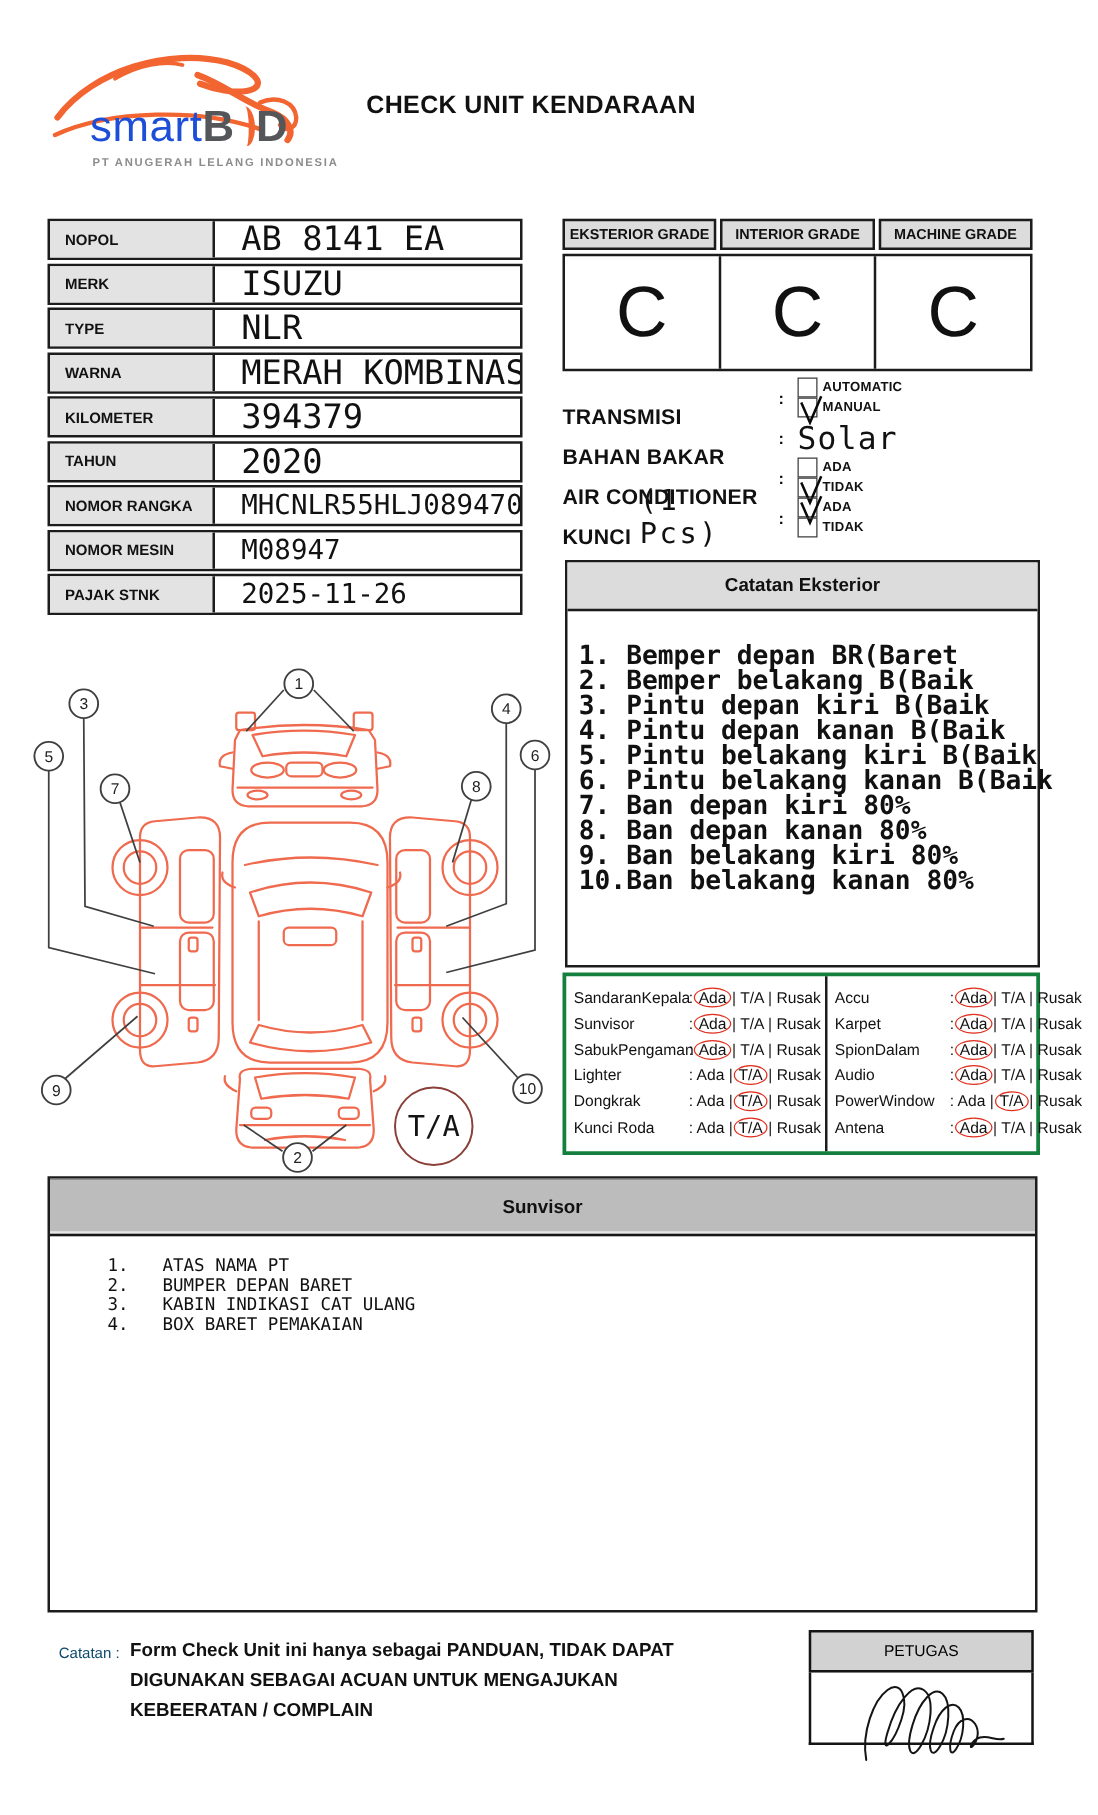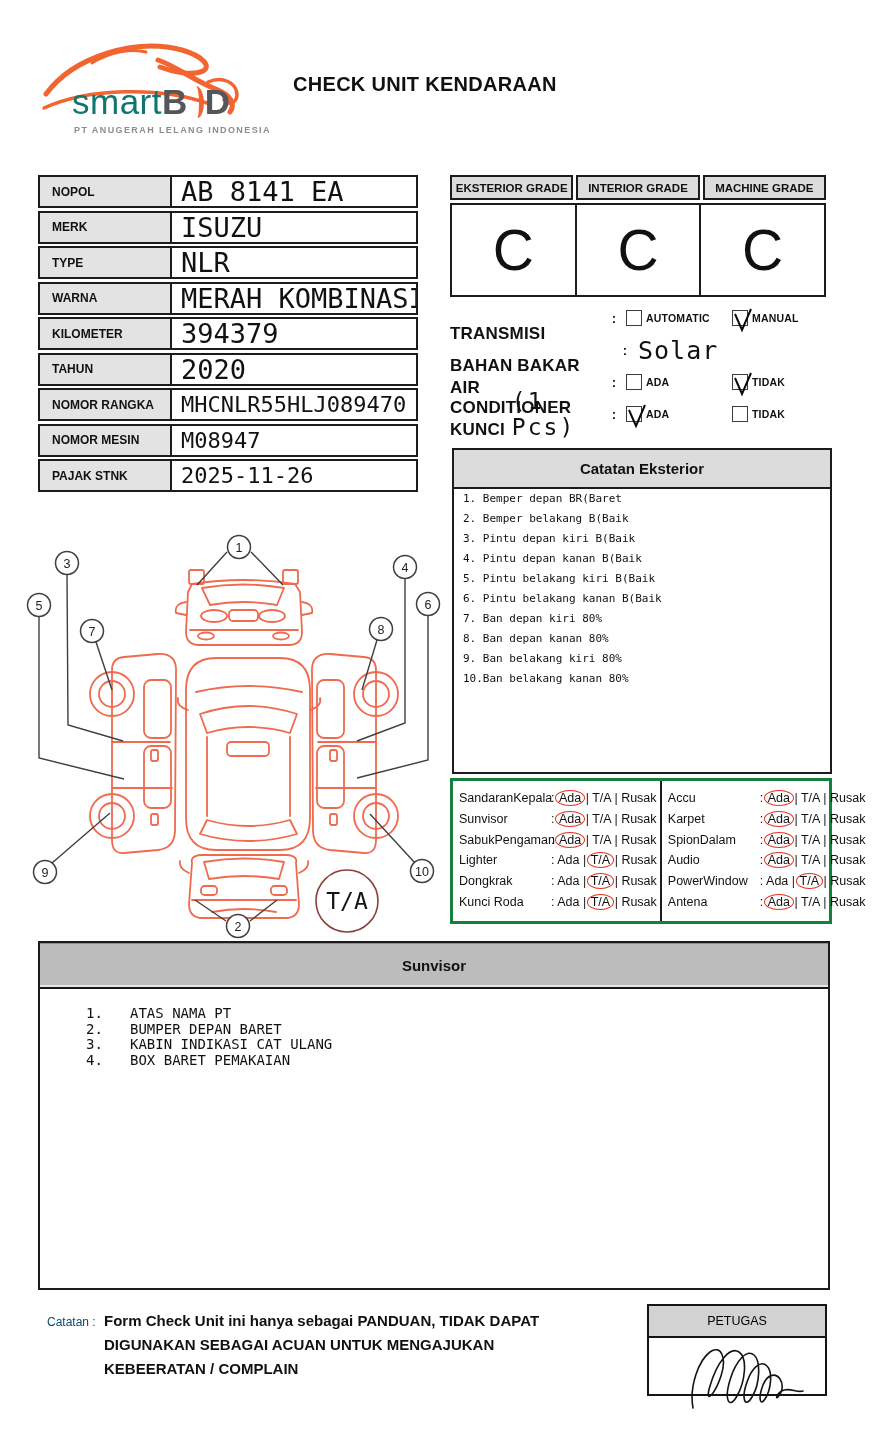--- a/index.html
+++ b/index.html
@@ -5,34 +5,34 @@
   html,body{margin:0;padding:0;background:#fff;}
   .page{position:relative;width:878px;height:1452px;background:#ffffff;
         font-family:"Liberation Sans",sans-serif;color:#111;overflow:hidden;}
   .abs{position:absolute;}
   .mono{font-family:"DejaVu Sans Mono",monospace;}
 
   
   .logo{left:40px;top:30px;width:205px;height:108px;}
   .logo-swoosh{position:absolute;left:0;top:0;}
   .logo-word{position:absolute;left:32px;top:52px;font-size:35px;letter-spacing:.5px;white-space:nowrap;}
-  .logo-word .smart{color:#0f766e;font-weight:400;}
+  .logo-word .smart{color:#1d4ed8;font-weight:400;}
   .logo-word .bid{color:#55565a;font-weight:700;}
   .logo-word .bid-i{display:inline-block;width:10px;height:32px;margin:0 1px -4px 1px;
       border-radius:40% 60% 50% 50%;border-right:5px solid #f26430;}
   .logo-sub{position:absolute;left:34px;top:95px;font-size:9px;font-weight:700;
       letter-spacing:1.4px;color:#8c8c8c;white-space:nowrap;}
   .doc-title{left:293px;top:73px;font-size:20px;font-weight:700;letter-spacing:.3px;}
 
   
   .vehicle-table{left:38px;top:175px;width:380px;}
   .vrow{display:flex;border:2px solid #1c1c1c;margin-bottom:2.5px;height:29px;background:#fff;}
   .vrow .vlabel{width:118px;background:#e3e3e3;border-right:2px solid #1c1c1c;
       font-size:12px;font-weight:700;display:flex;align-items:center;padding-left:12px;}
-  .vrow .vvalue{flex:1;display:flex;align-items:center;padding-left:9px;
+  .vrow .vvalue{flex:1;display:flex;align-items:center;padding-left:21px;
       font-family:"DejaVu Sans Mono",monospace;white-space:nowrap;overflow:hidden;}
   .vval-big{font-size:27px;}
   .vval-small{font-size:22px;}
 
   
   .grades{left:450px;top:175px;width:376px;}
   .grade-heads{display:flex;gap:3px;}
   .grade-head{flex:1;background:#dcdcdc;border:2px solid #1c1c1c;height:21px;
       font-size:11.5px;font-weight:700;display:flex;align-items:center;justify-content:center;}
   .grade-body{display:flex;border:2px solid #1c1c1c;height:90px;margin-top:3px;background:#fff;}
@@ -40,33 +40,33 @@
       font-size:57px;font-weight:400;border-right:2px solid #1c1c1c;}
   .grade-cell:last-child{border-right:none;}
 
   
   .specs{left:450px;top:302px;width:388px;}
   .spec-row{display:flex;align-items:center;height:32px;}
   .spec-labelwrap{width:162px;display:flex;align-items:center;}
   .spec-label{font-size:17px;font-weight:700;letter-spacing:.2px;margin-top:32px;}
   .spec-qty{font-size:23px;margin-left:7px;letter-spacing:2px;}
   .spec-colon{width:26px;text-align:center;font-weight:700;font-size:13px;}
-  .spec-opts{display:flex;}
+  .spec-opts{display:flex;flex-direction:column;}
   .opt{display:flex;align-items:center;width:106px;}
   .cb{position:relative;width:14px;height:14px;border:1.6px solid #3c3c3c;margin-right:4px;flex:none;}
   .cb svg{position:absolute;left:-2px;top:-4px;overflow:visible;}
   .opt-label{font-size:10.5px;font-weight:700;letter-spacing:.2px;}
   .spec-value{font-size:25px;letter-spacing:1px;}
 
   
   .cat-ext{left:452px;top:448px;width:376px;height:322px;border:2px solid #1c1c1c;background:#fff;}
   .cat-ext-head{height:37px;background:#dcdcdc;border-bottom:2px solid #1c1c1c;
       display:flex;align-items:center;justify-content:center;font-size:15px;font-weight:700;}
-  .cat-ext-body{padding:0 8px 0 9px;font-family:"DejaVu Sans Mono",monospace;
-      font-size:11px;line-height:20px;white-space:pre;}
+  .cat-ext-body{padding:25px 8px 0 9px;font-family:"DejaVu Sans Mono",monospace;
+      font-size:21px;line-height:20px;white-space:pre;font-weight:bold;}
 
   
   .diagram{left:20px;top:532px;width:426px;height:418px;}
 
   
   .equipment{left:450px;top:778px;width:376px;height:140px;border:3px solid #15803d;
       display:flex;background:#fff;}
   .eq-col{flex:1;padding:7px 3px 0 6px;}
   .eq-col.first{border-right:2px solid #1c1c1c;}
   .eq-row{display:flex;font-size:12.5px;line-height:20.8px;white-space:nowrap;}

